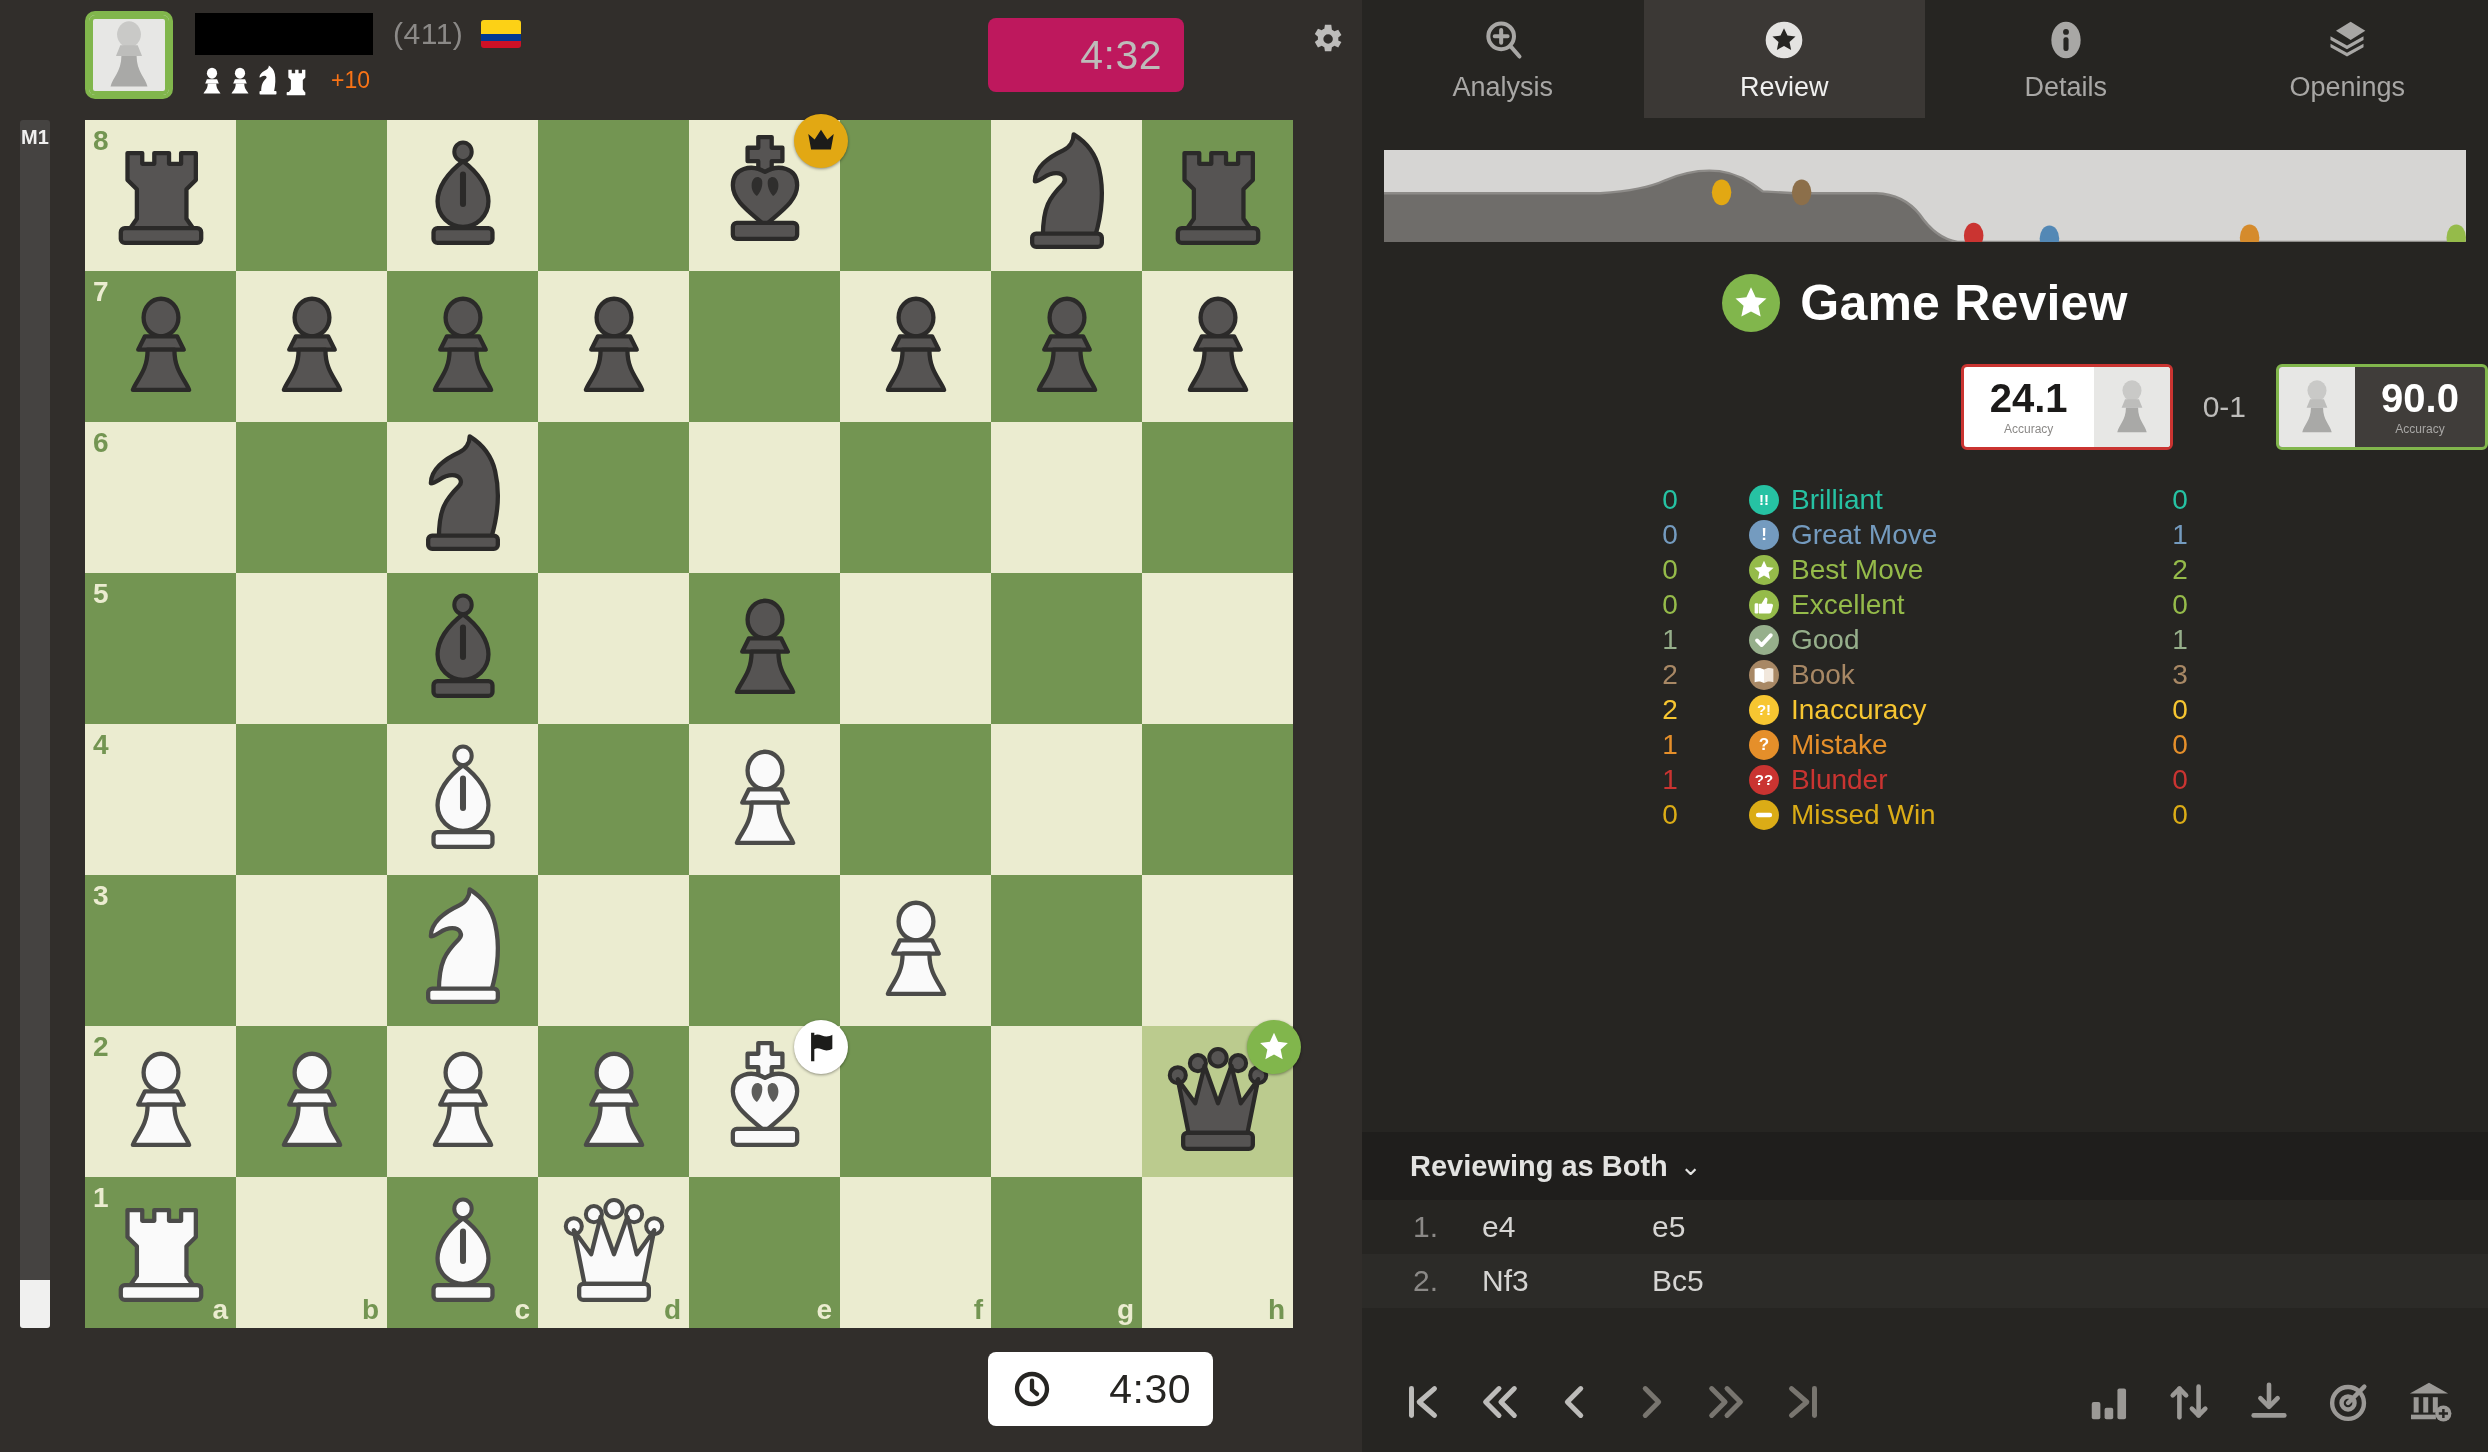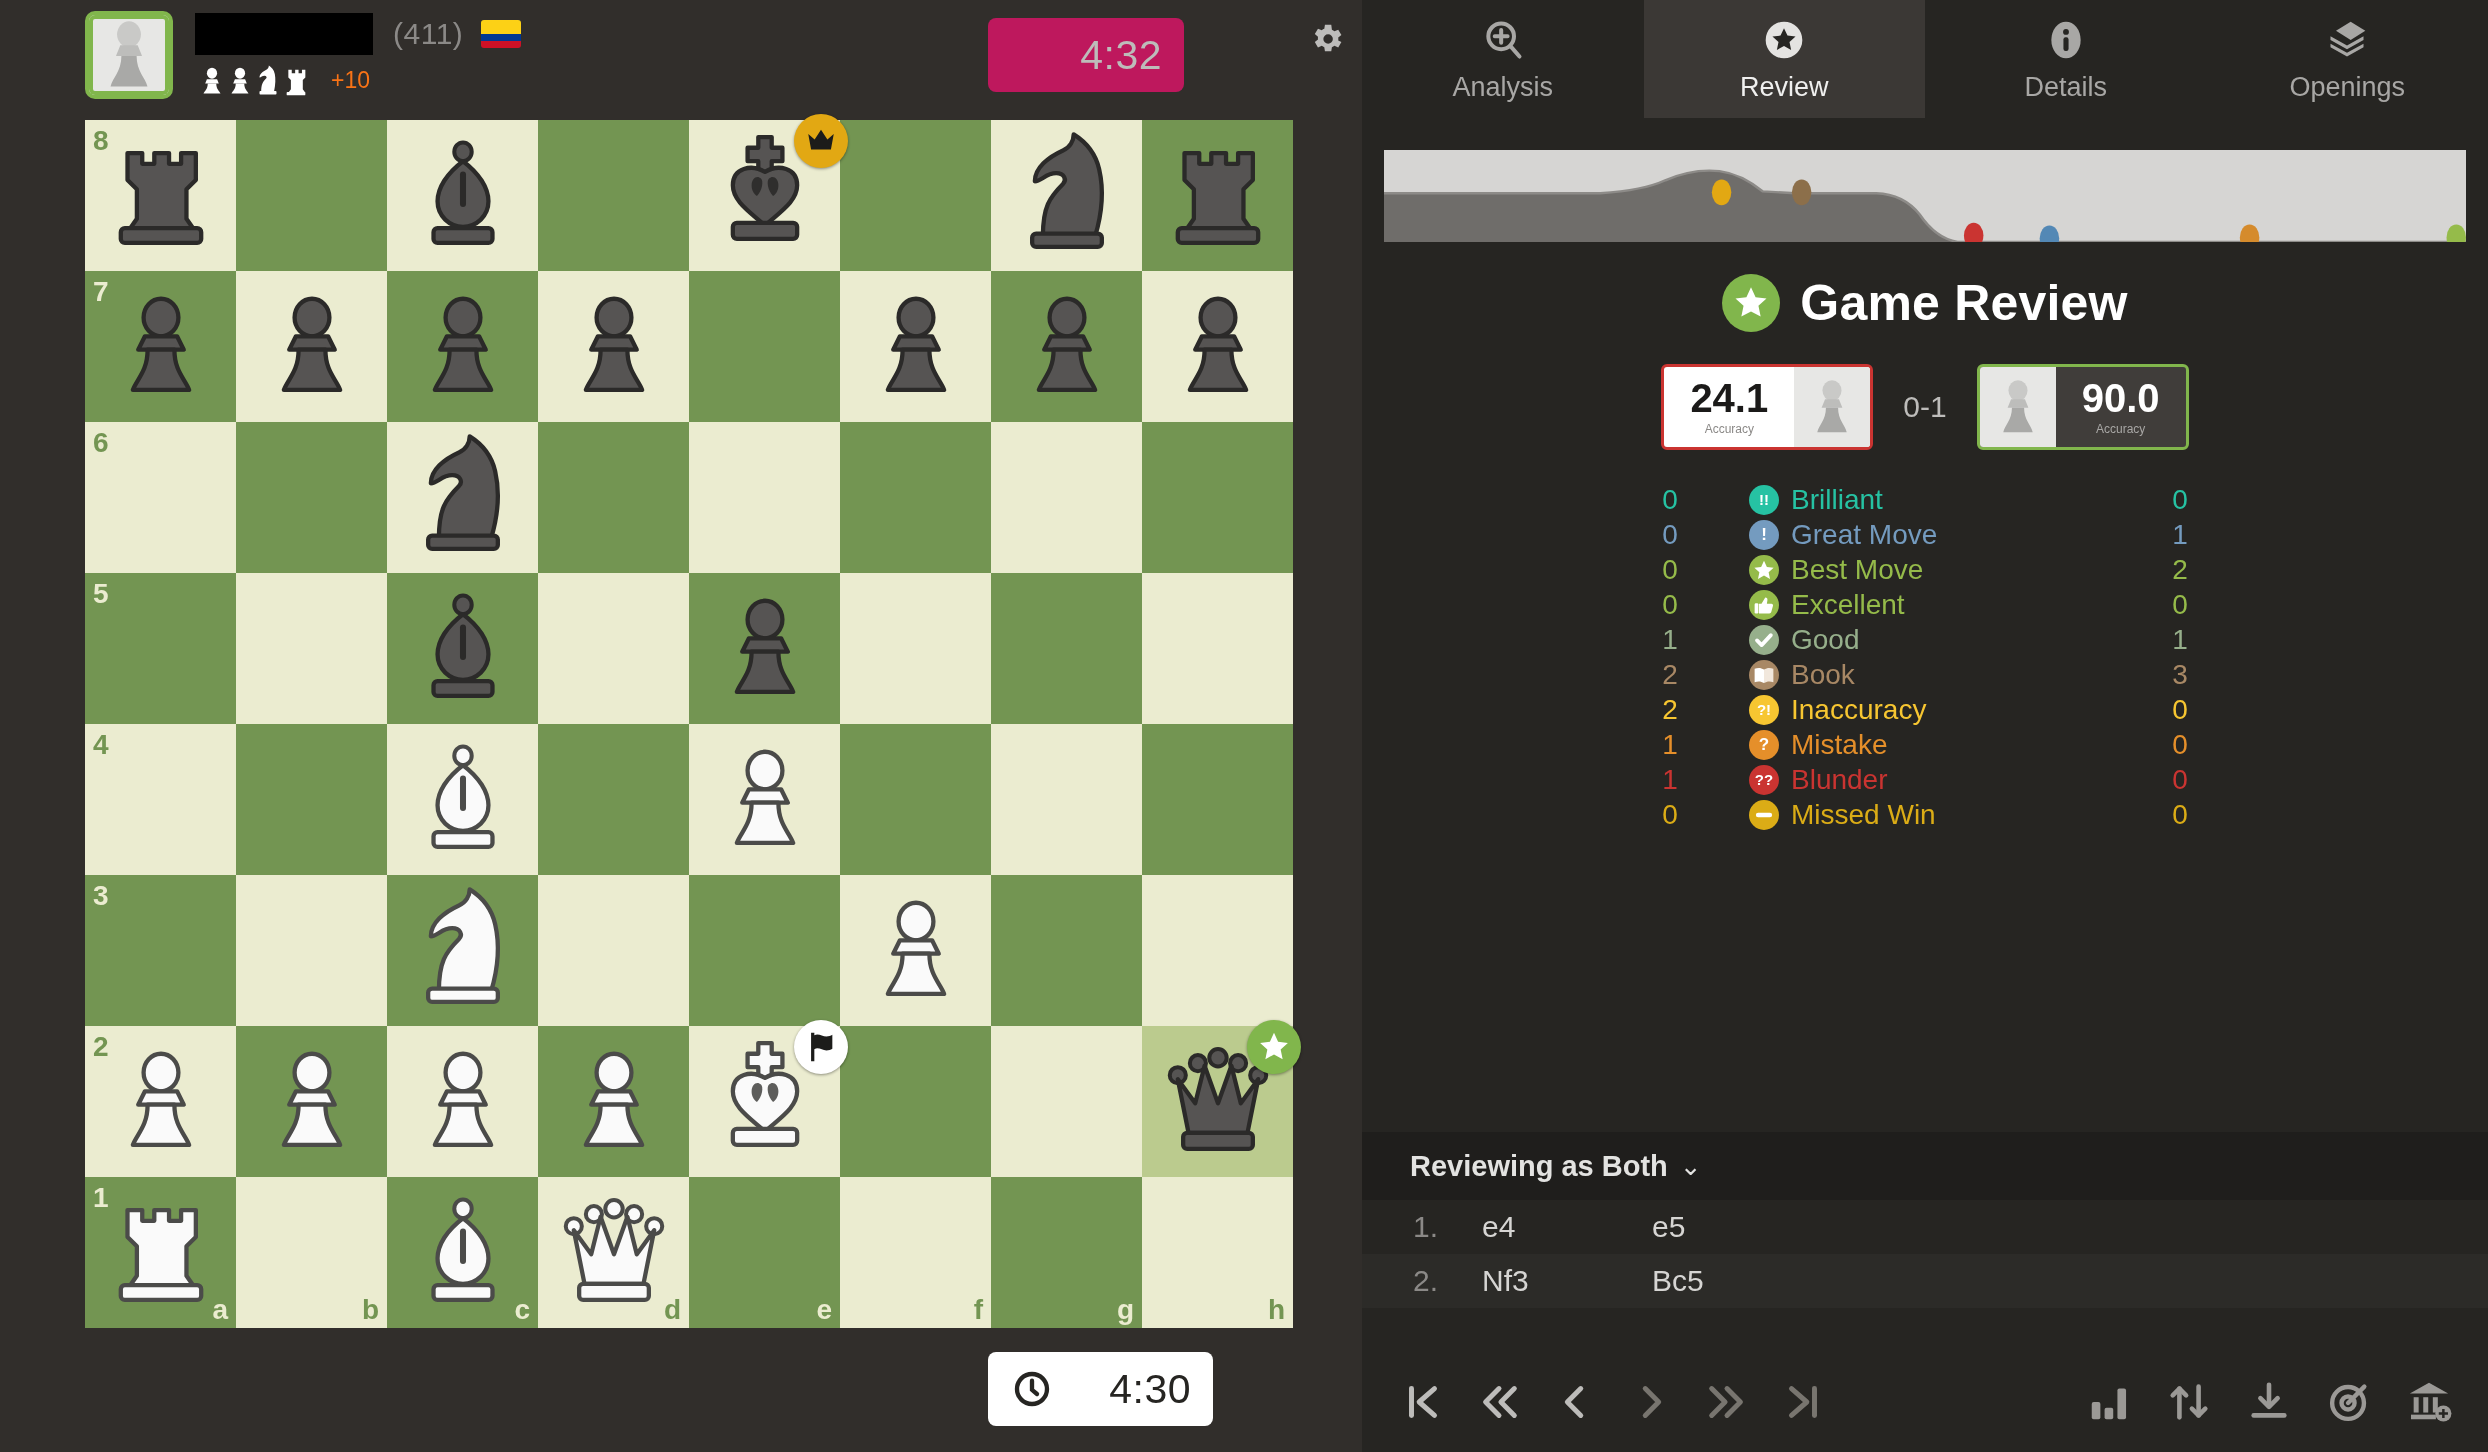--- a/index.html
+++ b/index.html
@@ -130,21 +130,21 @@
   .eval-graph svg { position: absolute; inset: 0; width: 100%; height: 100%; }
 
   .gr-header { display: flex; align-items: center; justify-content: center; gap: 20px; margin-top: 32px; }
   .gr-star {
     width: 58px; height: 58px; border-radius: 50%; background: #81b64c;
     display: flex; align-items: center; justify-content: center;
   }
   .gr-star svg { width: 38px; height: 38px; }
   .gr-title { font-size: 50px; font-weight: 700; color: #fff; letter-spacing: .2px; }
 
-  .acc-row { display: flex; align-items: center; justify-content: center; gap: 30px; margin-top: 32px; }
+  .acc-row { display: flex; align-items: center; justify-content: flex-end; gap: 30px; margin-top: 32px; }
   .acc-card {
     width: 212px; height: 86px; border-radius: 6px; display: flex; overflow: hidden;
   }
   .acc-card.white-side { border: 3px solid #ca3431; background: #fff; }
   .acc-card.black-side { border: 3px solid #81b64c; background: #403d3a; }
   .acc-num-box { flex: 1; display: flex; flex-direction: column; align-items: center; justify-content: center; }
   .acc-num { font-size: 40px; font-weight: 700; line-height: 1; }
   .acc-lbl { font-size: 12px; margin-top: 4px; }
   .acc-card.white-side .acc-num { color: #1b1a19; }
   .acc-card.white-side .acc-lbl { color: #8b8987; }
@@ -244,20 +244,24 @@
 
     <div class="clock inactive">
       <span>4:32</span>
     </div>
     <div class="gear">
       <svg viewBox="0 0 24 24" fill="#bdbcba">
         <path d="M19.1 12.9a7 7 0 000-1.8l2-1.6-2-3.4-2.4 1a7 7 0 00-1.6-.9L14.7 3h-4l-.4 2.6c-.6.2-1.1.5-1.6.9l-2.4-1-2 3.4 2 1.6a7 7 0 000 1.8l-2 1.6 2 3.4 2.4-1c.5.4 1 .7 1.6.9l.4 2.6h4l.4-2.6c.6-.2 1.1-.5 1.6-.9l2.4 1 2-3.4zM12.7 15a3 3 0 110-6 3 3 0 010 6z"></path>
       </svg>
     </div>
 
+    <div class="eval-strip">
+      <div class="white-part"></div>
+      <div class="mate-label">M1</div>
+    </div>
 
     <div class="board-wrap">
       <div class="board" id="chessboard">
           <div class="sq light">
             <span class="rank-lbl lbl-on-light">8</span>
             <div class="piece">
               <svg viewBox="0 0 100 100">
                 <path d="M25 18h11v8h9v-8h11v8h9v-8h11v20l-7 7v22l7 10H25l7-10V45l-7-7z" fill="#565453" stroke="#2b2a29" stroke-width="3.2" stroke-linejoin="round"></path>
       <rect x="20" y="74" width="60" height="11" rx="3" fill="#565453" stroke="#2b2a29" stroke-width="3.2"></rect>
               </svg>

